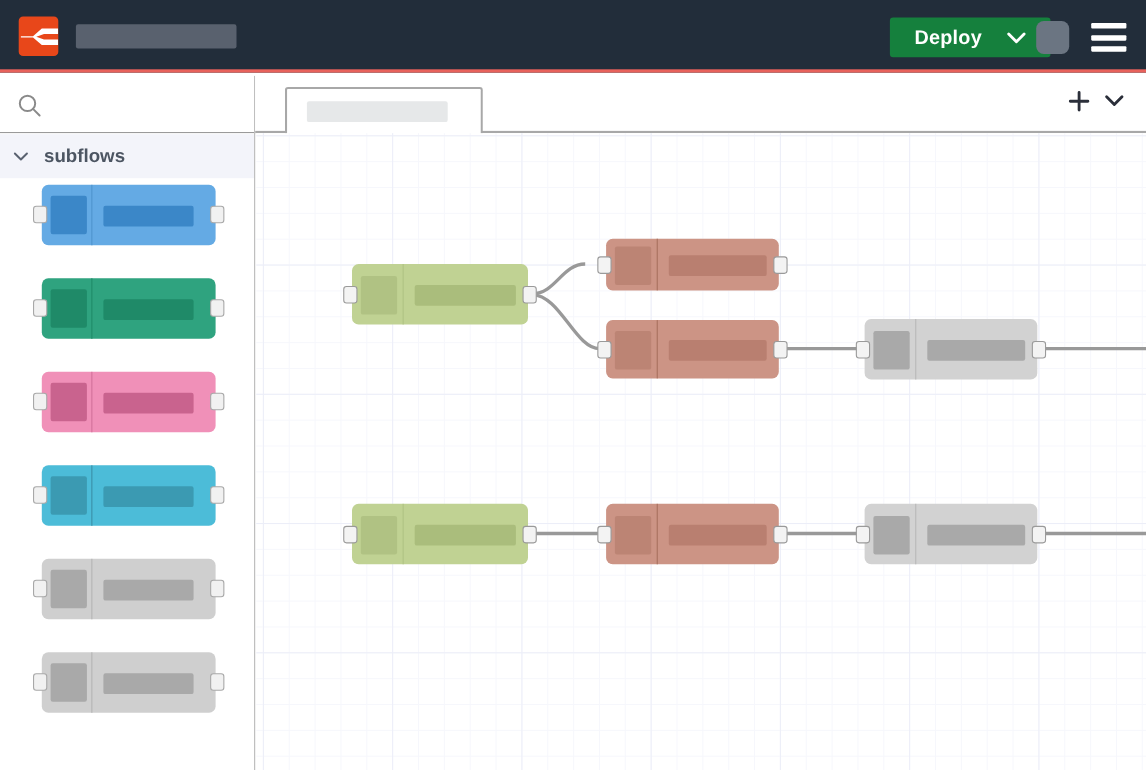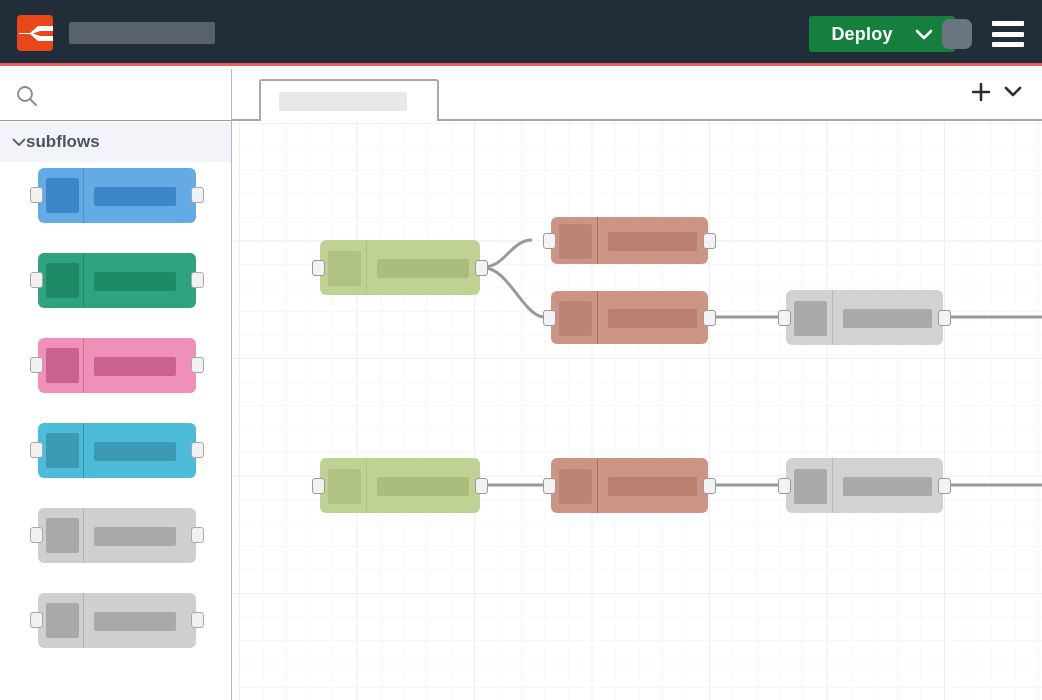--- a/index.html
+++ b/index.html
@@ -74,21 +74,21 @@
   #search-icon { position: absolute; left: 16px; top: 16px; cursor: pointer; }
   #subflows-row {
     position: absolute; left: 0; top: 53px;
     width: 231px; height: 40px;
     background: #f3f4fa;
     display: flex; align-items: center;
     cursor: pointer;
   }
   #subflows-caret { margin-left: 12px; display: flex; align-items: center; }
   #subflows-label {
-    font-size: 17px; font-weight: bold; color: #4c5562;
+    margin-left: 14px; font-size: 17px; font-weight: bold; color: #4c5562;
   }
   #palette-list { position: absolute; left: 0; top: 99px; width: 231px; }
 
   
   .palette-node {
     position: relative; margin: 0 0 0 38px; width: 158px; height: 55px;
     border-radius: 6px; cursor: pointer;
   }
   .palette-node + .palette-node { margin-top: 30px; }
   .pal-icon { position: absolute; left: 8px; top: 10px; width: 33px; height: 35px; border-radius: 2px; }

